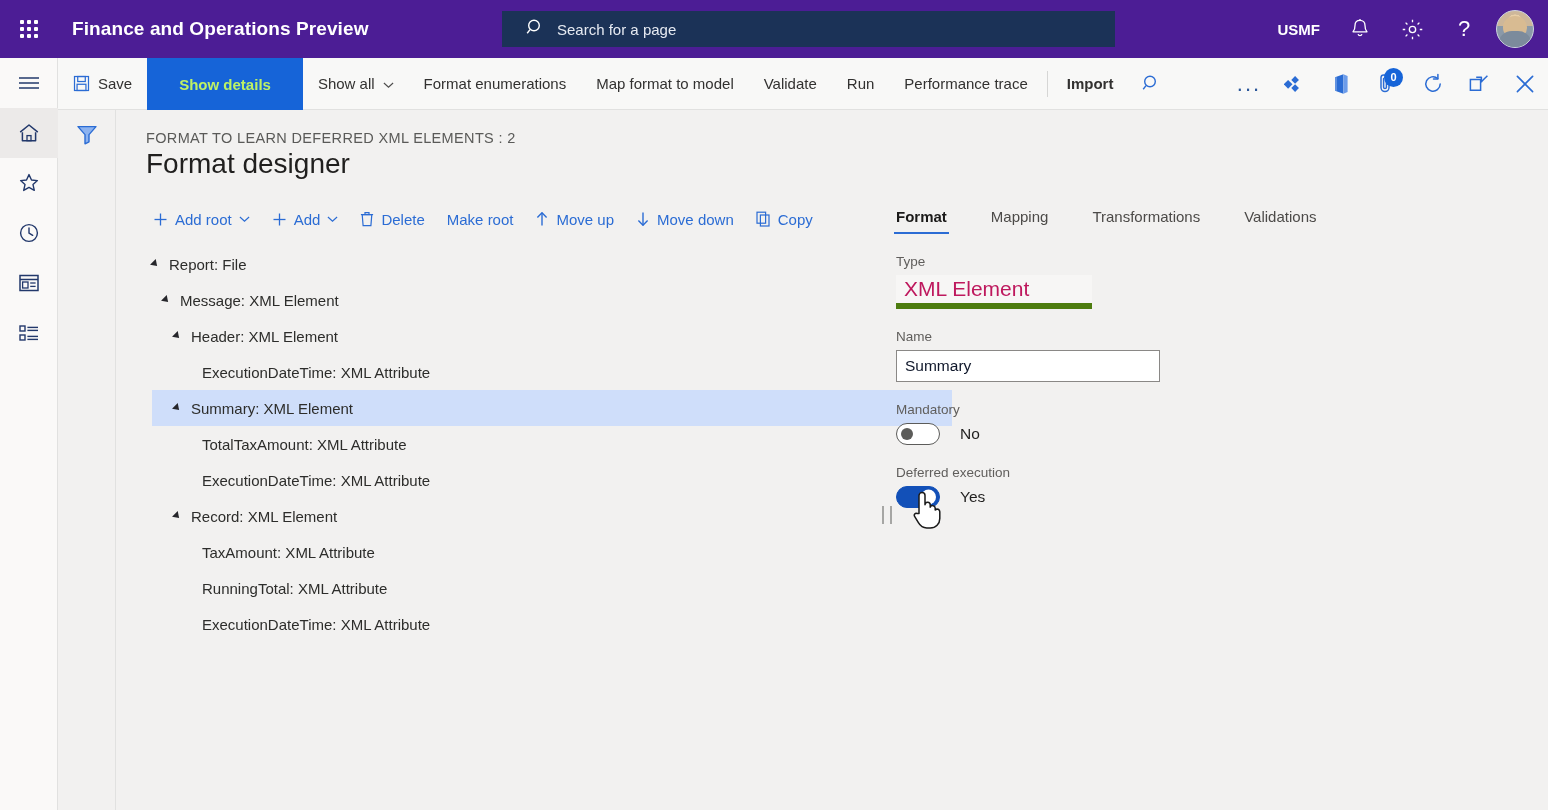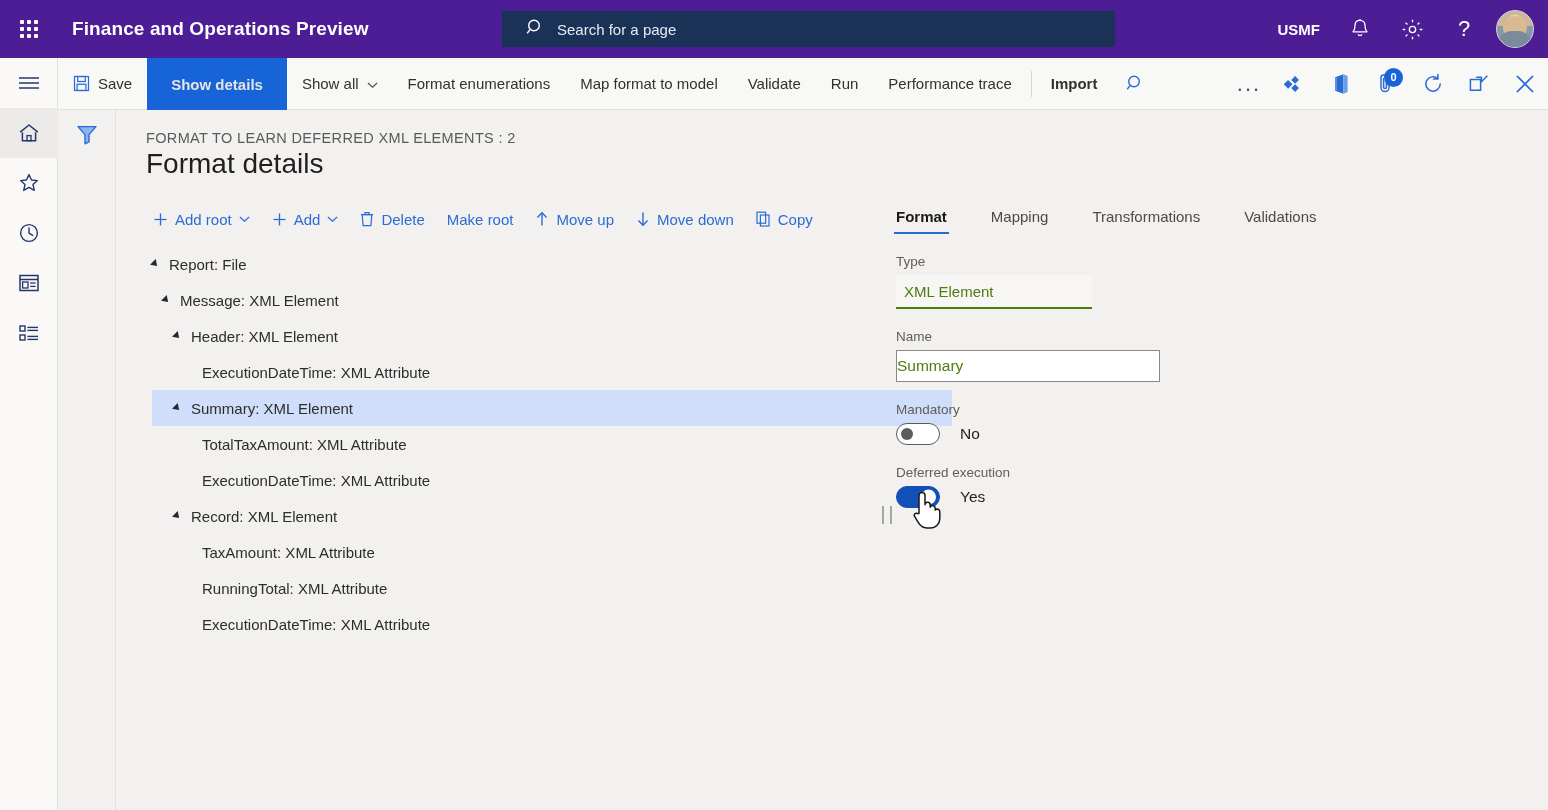--- a/index.html
+++ b/index.html
@@ -91,22 +91,22 @@
     background: #f8f8f7;
     border-bottom: 1px solid #e1e1e0;
     display: flex; align-items: center;
   }
   .tb-btn {
     height: 52px; display: flex; align-items: center;
     padding: 0 15px; font-size: 15px; color: #323130;
     white-space: nowrap; cursor: pointer;
   }
   .tb-btn.primary {
-    background: #1664d8; color:#e5e5e5; font-weight: 600;
-    height: 52px; padding: 0 24px; align-self: stretch;
+    background: #1664d8; color:#bef264; font-weight: 600;
+    height: 52px; padding: 0 32px; align-self: stretch;
   }
   .tb-btn.bold { font-weight: 700; }
   .tb-sep {
     width: 1px; height: 26px; background: #d6d6d5; margin: 0 4px;
   }
   .save-icon { margin-right: 8px; display: flex; }
   .chev { margin-left: 8px; opacity: .85; }
   .toolbar-spacer { flex: 1 1 auto; }
   .tb-ico-btn {
     width: 46px; height: 52px;
@@ -228,32 +228,32 @@
     content:""; position:absolute; left:-2px; right:-2px; bottom:0;
     height:2.5px; background:#2b6cd4;
   }
   .field { margin-top: 20px; }
   .field-label {
     font-size: 13.5px; color: #605e5c; margin-bottom: 6px;
   }
   .readonly-box {
     width: 196px; height: 34px;
     background: #f7f6f5;
-    border-bottom: 2px solid #4d7c0f;
+    border-bottom: 6px solid #4d7c0f;
     display: flex; align-items: center;
     padding: 0 8px;
-    font-size: 15px; color: #4d7c0f;
+    font-size: 21px; color: #be185d;
   }
   .text-input {
     width: 264px; height: 32px;
     background: #ffffff;
     border: 1px solid #8a8886;
     display: flex; align-items: center;
-    padding: 0 0;
-    font-size: 15.5px; color: #4d7c0f;
+    padding: 0 8px;
+    font-size: 15.5px; color: #0f172a;
   }
   .toggle-row { display: flex; align-items: center; margin-top: 4px; }
   .toggle {
     width: 44px; height: 22px; border-radius: 11px;
     position: relative; cursor: pointer; flex: 0 0 auto;
   }
   .toggle.off { background:#ffffff; border: 1px solid #5c5c5a; }
   .toggle.off::after {
     content:""; position:absolute; left: 4px; top: 50%;
     transform: translateY(-50%);
@@ -494,21 +494,21 @@
   <div class="filter-btn">
     <svg width="24" height="22" viewBox="0 0 24 22">
       <path d="M3 3.6h18l-7 8v7.2l-4 2v-9.2z" fill="#8db3f0" stroke="#2b6cd4" stroke-width="1.4" stroke-linejoin="round"></path>
     </svg>
   </div>
 </div>
 
 <div class="content">
 
   <div class="breadcrumb">FORMAT TO LEARN DEFERRED XML ELEMENTS : 2</div>
-  <div class="page-title">Format details</div>
+  <div class="page-title">Format designer</div>
 
   <div class="tree-cmd">
 
     <div class="cmd">
       <span class="ci">
         <svg width="15" height="15" viewBox="0 0 16 16">
             <g stroke="#2b6cd4" stroke-width="1.4">
               <line x1="8" y1="1.6" x2="8" y2="14.4"></line>
               <line x1="1.6" y1="8" x2="14.4" y2="8"></line>
             </g>

